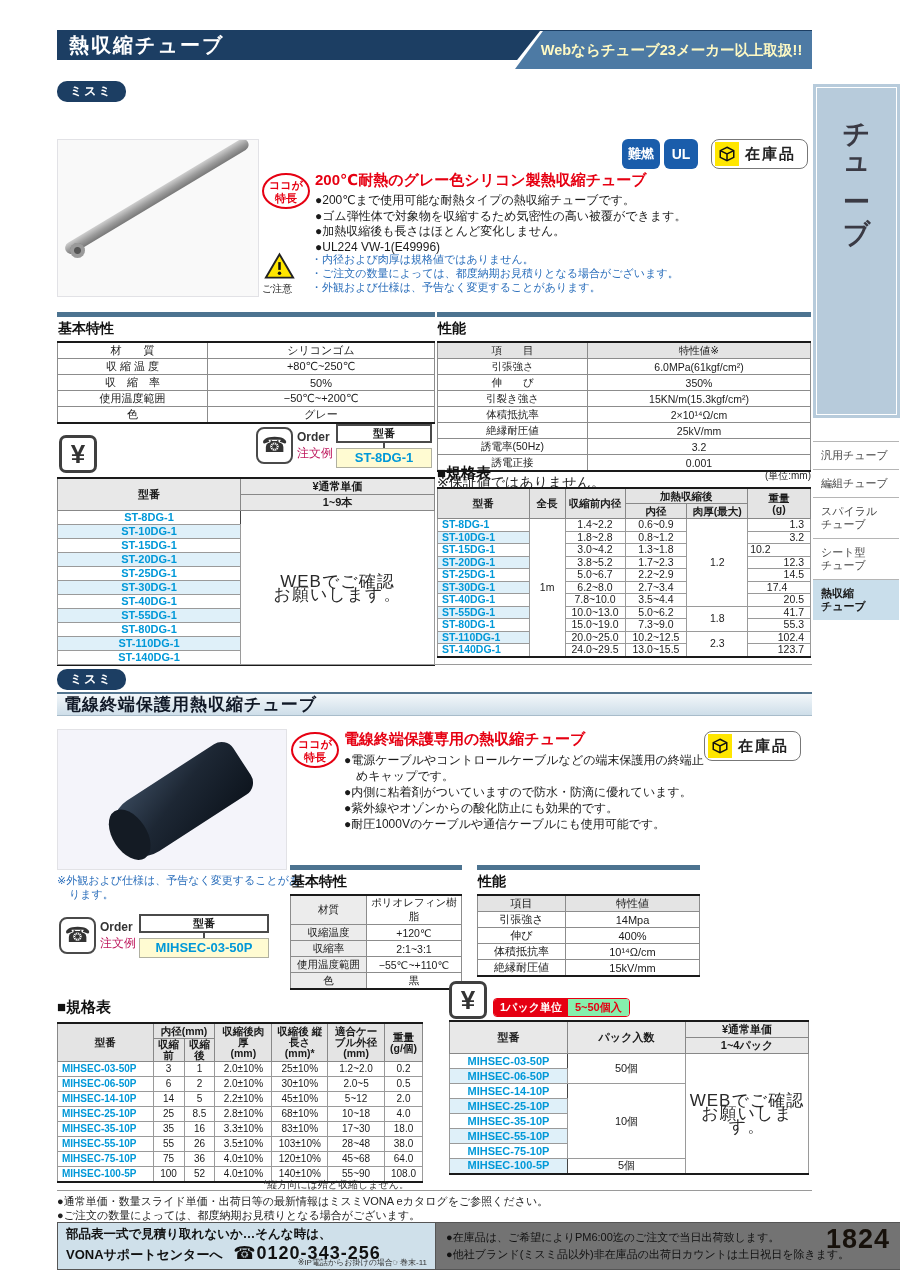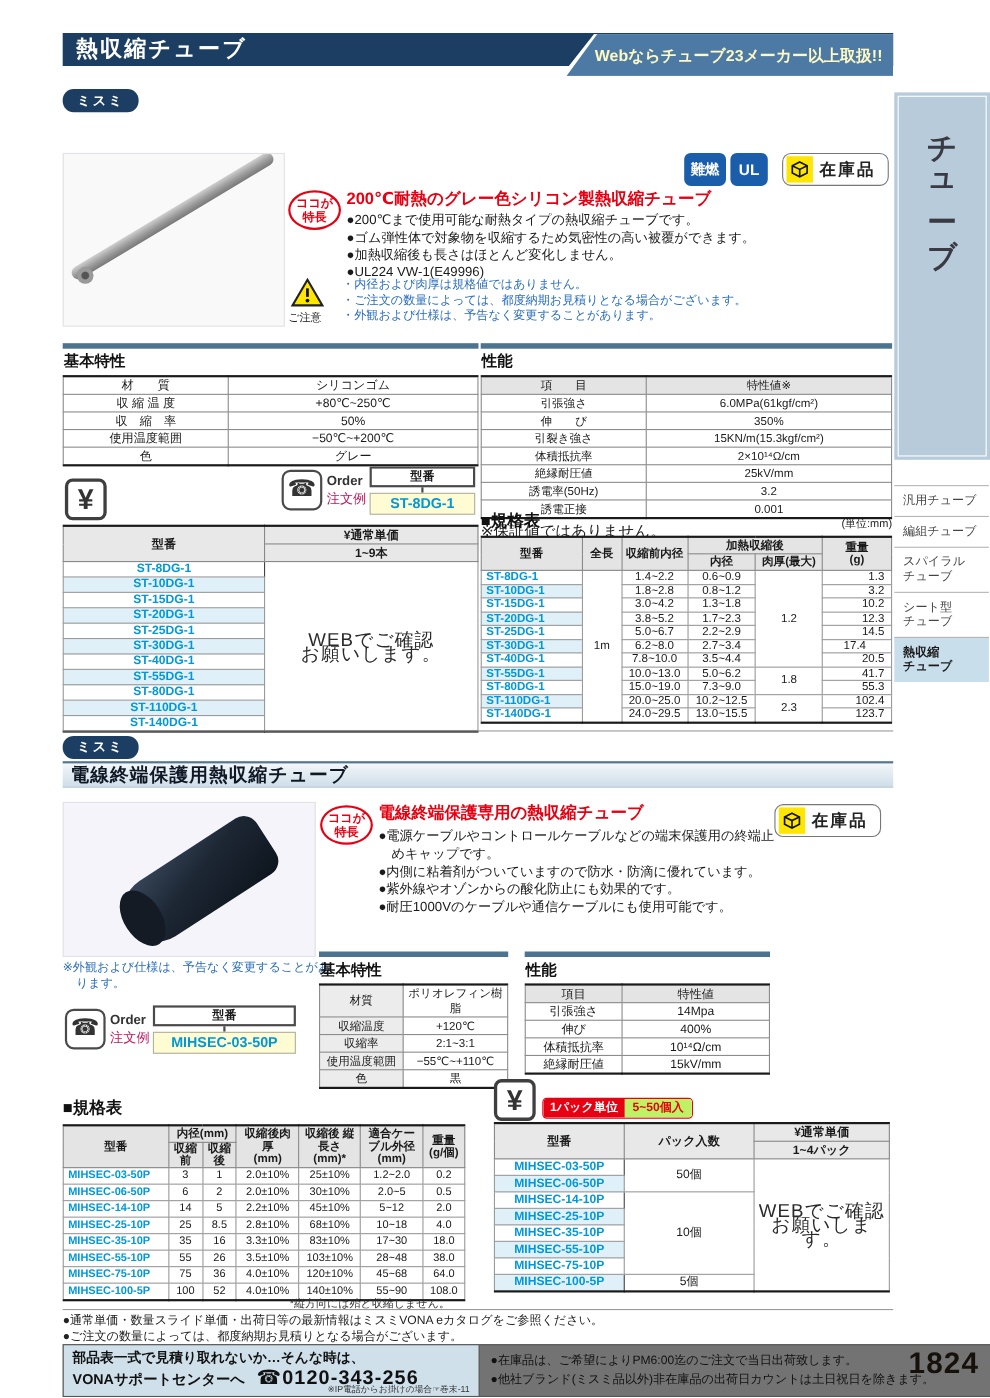--- a/index.html
+++ b/index.html
@@ -97,21 +97,21 @@
   .spec-unit{font-size:10px;color:#222}
   .stab{position:absolute;border-top:2px solid #1a1a1a;border-bottom:2px solid #1a1a1a;font-size:10.5px}
   .stab th{background:#e4e4e4;border:1px solid #888;font-weight:bold;padding:0 2px;height:14px;font-size:10.5px;line-height:11px}
   .stab td{border:1px solid #9a9a9a;padding:0 2px;text-align:center;height:11.5px;line-height:11.5px}
   .stab td.mdl{text-align:left;padding-left:4px}
   .stab2 td{height:14px;line-height:14px}
   .footnote{position:absolute;font-size:10px;color:#333}
 
   .packline{position:absolute;display:flex;border:1.5px solid #e60012;border-radius:4px;overflow:hidden;height:17px}
   .packline .seg1{background:#e60012;color:#fff;font-size:11px;font-weight:bold;padding:1px 6px;line-height:15px}
-  .packline .seg2{background:#bef264;color:#e60012;font-size:11px;font-weight:bold;padding:1px 7px;line-height:15px}
+  .packline .seg2{background:#86efac;color:#e60012;font-size:11px;font-weight:bold;padding:1px 7px;line-height:15px}
 
   .hline{position:absolute;left:57px;width:755px;height:1px;background:#9a9a9a}
   .foot-notes{position:absolute;left:57px;top:1194px;font-size:11px;line-height:14px;color:#222}
   .foot-bar{position:absolute;left:57px;top:1222px;width:858px;height:48px;border:1.5px solid #555;display:flex;box-sizing:border-box;background:#737373}
   .foot-left{width:377px;background:#cfe0ea;padding:3px 8px;box-sizing:border-box;position:relative}
   .fl1{font-size:12.5px;font-weight:bold;color:#111;line-height:16px}
   .fl2{font-size:13px;font-weight:bold;color:#111;display:inline-block;margin-top:2px}
   .fphone{font-size:18px;font-weight:bold;color:#111;display:inline-block;margin-left:6px;letter-spacing:1px}
   .fsmall{position:absolute;right:8px;bottom:1px;font-size:8px;color:#333}
   .foot-right{flex:1;border-left:1.5px solid #555;padding:6px 10px;box-sizing:border-box}
@@ -367,21 +367,21 @@
     <tr>
           <td class="model mdl alt">ST-10DG-1</td>
           <td>1.8~2.8</td>
           <td>0.8~1.2</td>
           <td style="text-align:right;padding-right:6px">3.2</td>
         </tr>
     <tr>
           <td class="model mdl">ST-15DG-1</td>
           <td>3.0~4.2</td>
           <td>1.3~1.8</td>
-          <td style="text-align:right;padding-right:6px">10.2</td>
+          <td style="text-align:left;padding-right:6px">10.2</td>
         </tr>
     <tr>
           <td class="model mdl alt">ST-20DG-1</td>
           <td>3.8~5.2</td>
           <td>1.7~2.3</td>
           <td style="text-align:right;padding-right:6px">12.3</td>
         </tr>
     <tr>
           <td class="model mdl">ST-25DG-1</td>
           <td>5.0~6.7</td>

